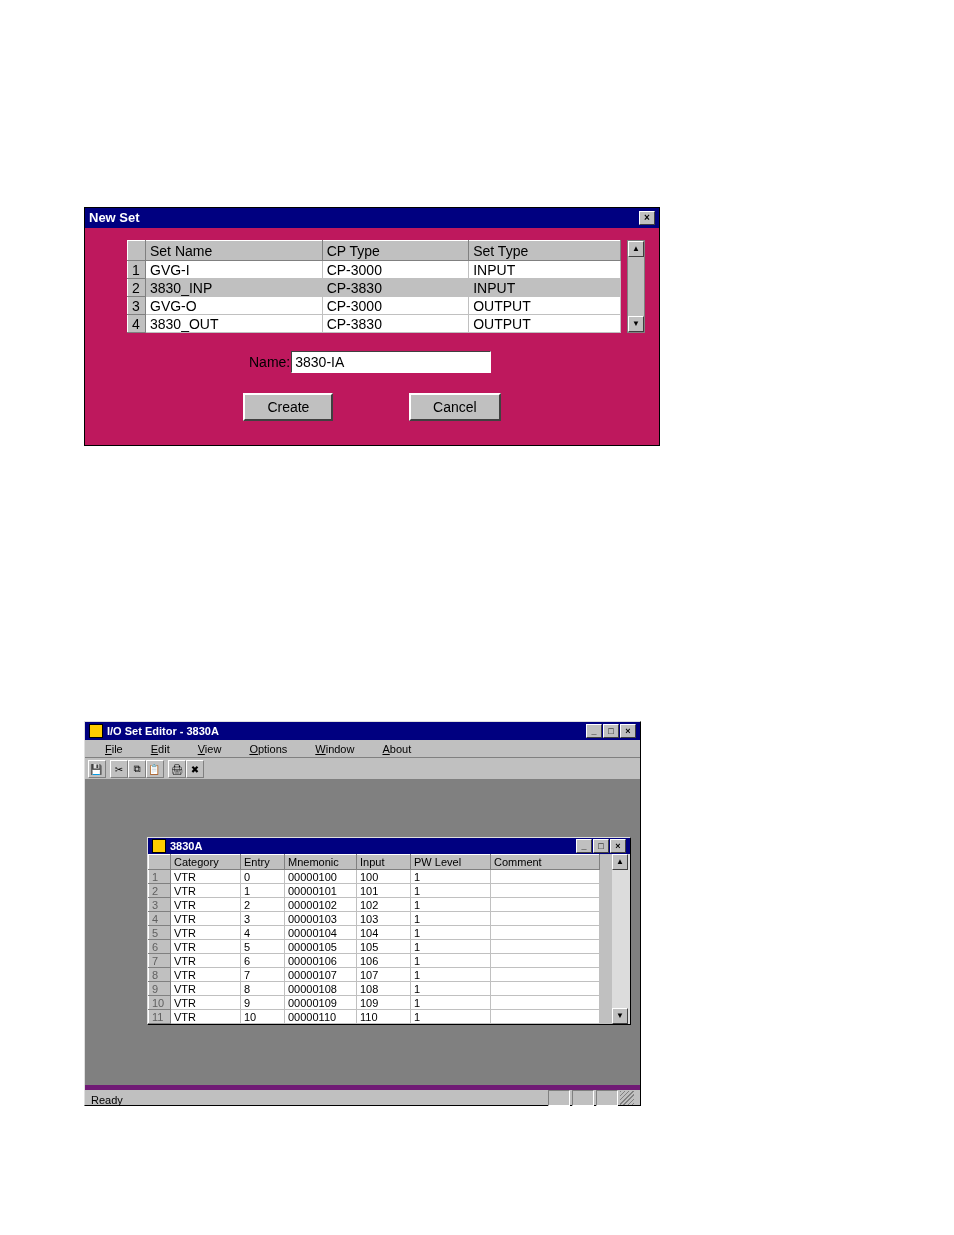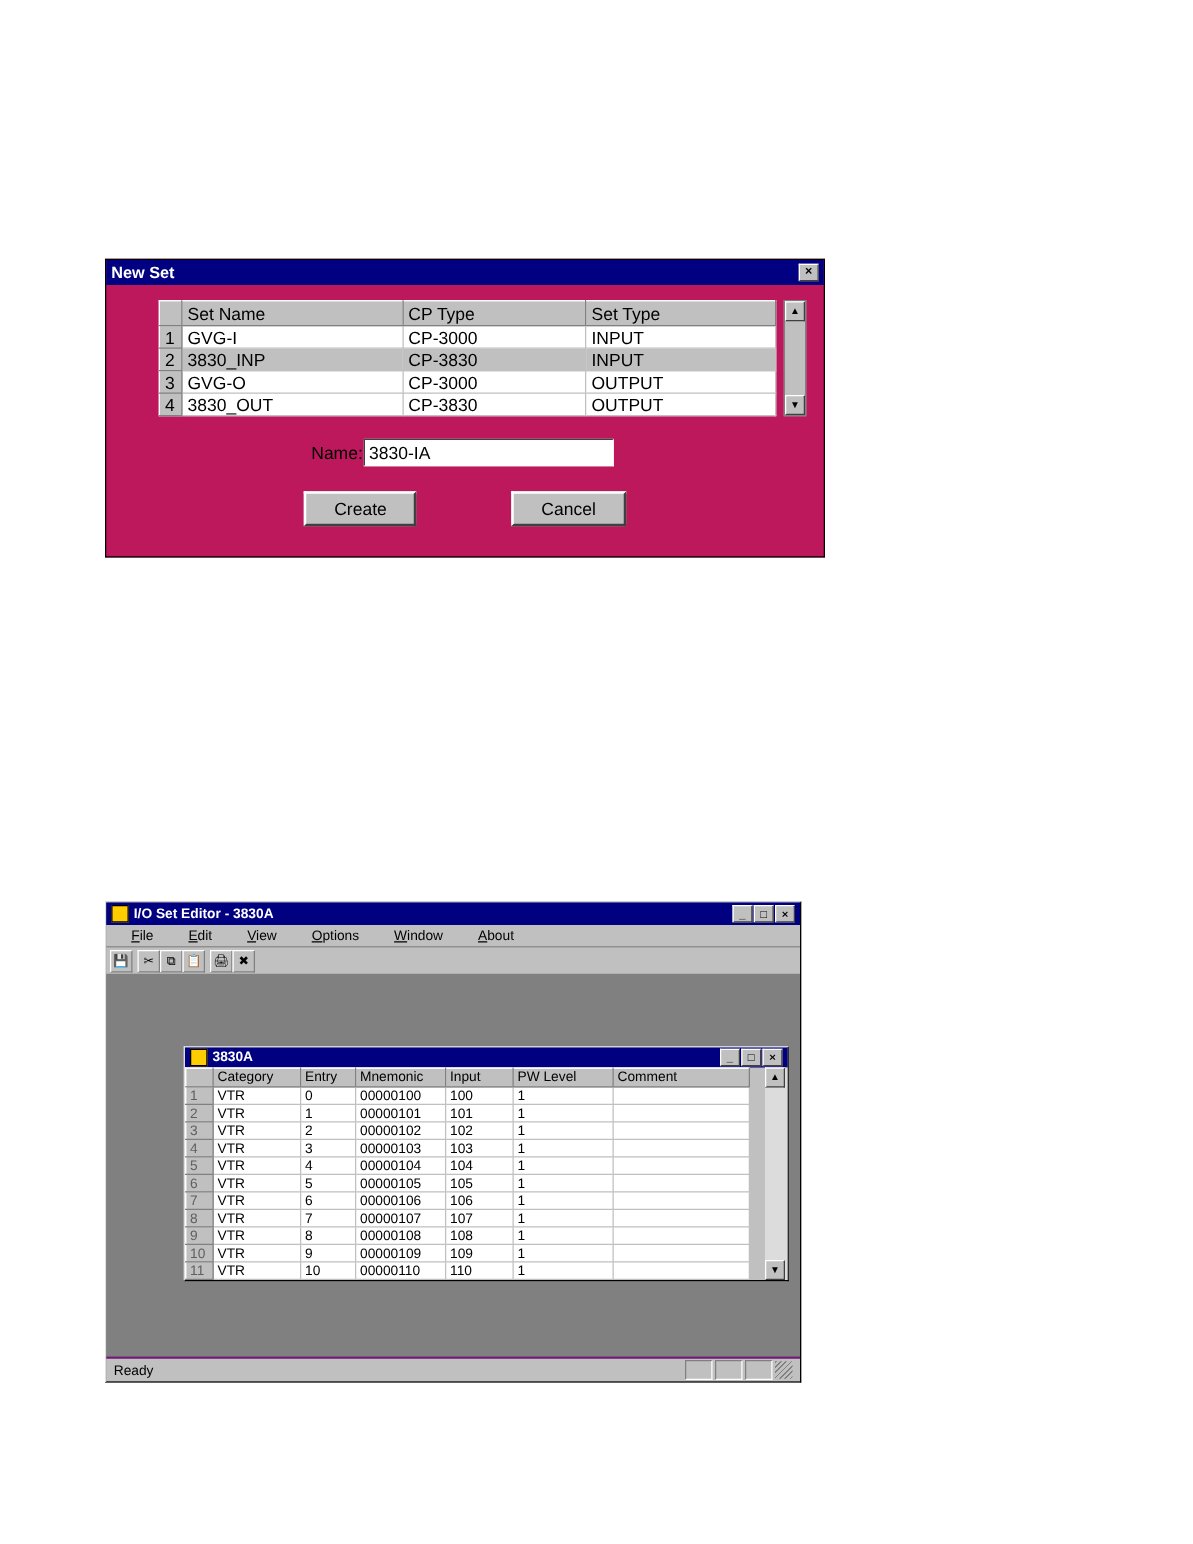--- a/index.html
+++ b/index.html
@@ -236,21 +236,21 @@
     flex: 1;
     background: #808080;
     position: relative;
   }
   .statusbar {
     background: #c0c0c0;
     height: 20px;
     line-height: 20px;
     padding: 0 6px;
     font-size: 11px;
-    border-top: 2px solid #701a75;
+    border-top: 5px solid #701a75;
     display: flex;
     justify-content: space-between;
   }
   .status-grip {
     display: flex;
     gap: 2px;
     align-items: center;
   }
   .status-pane {
     width: 22px; height: 16px;

